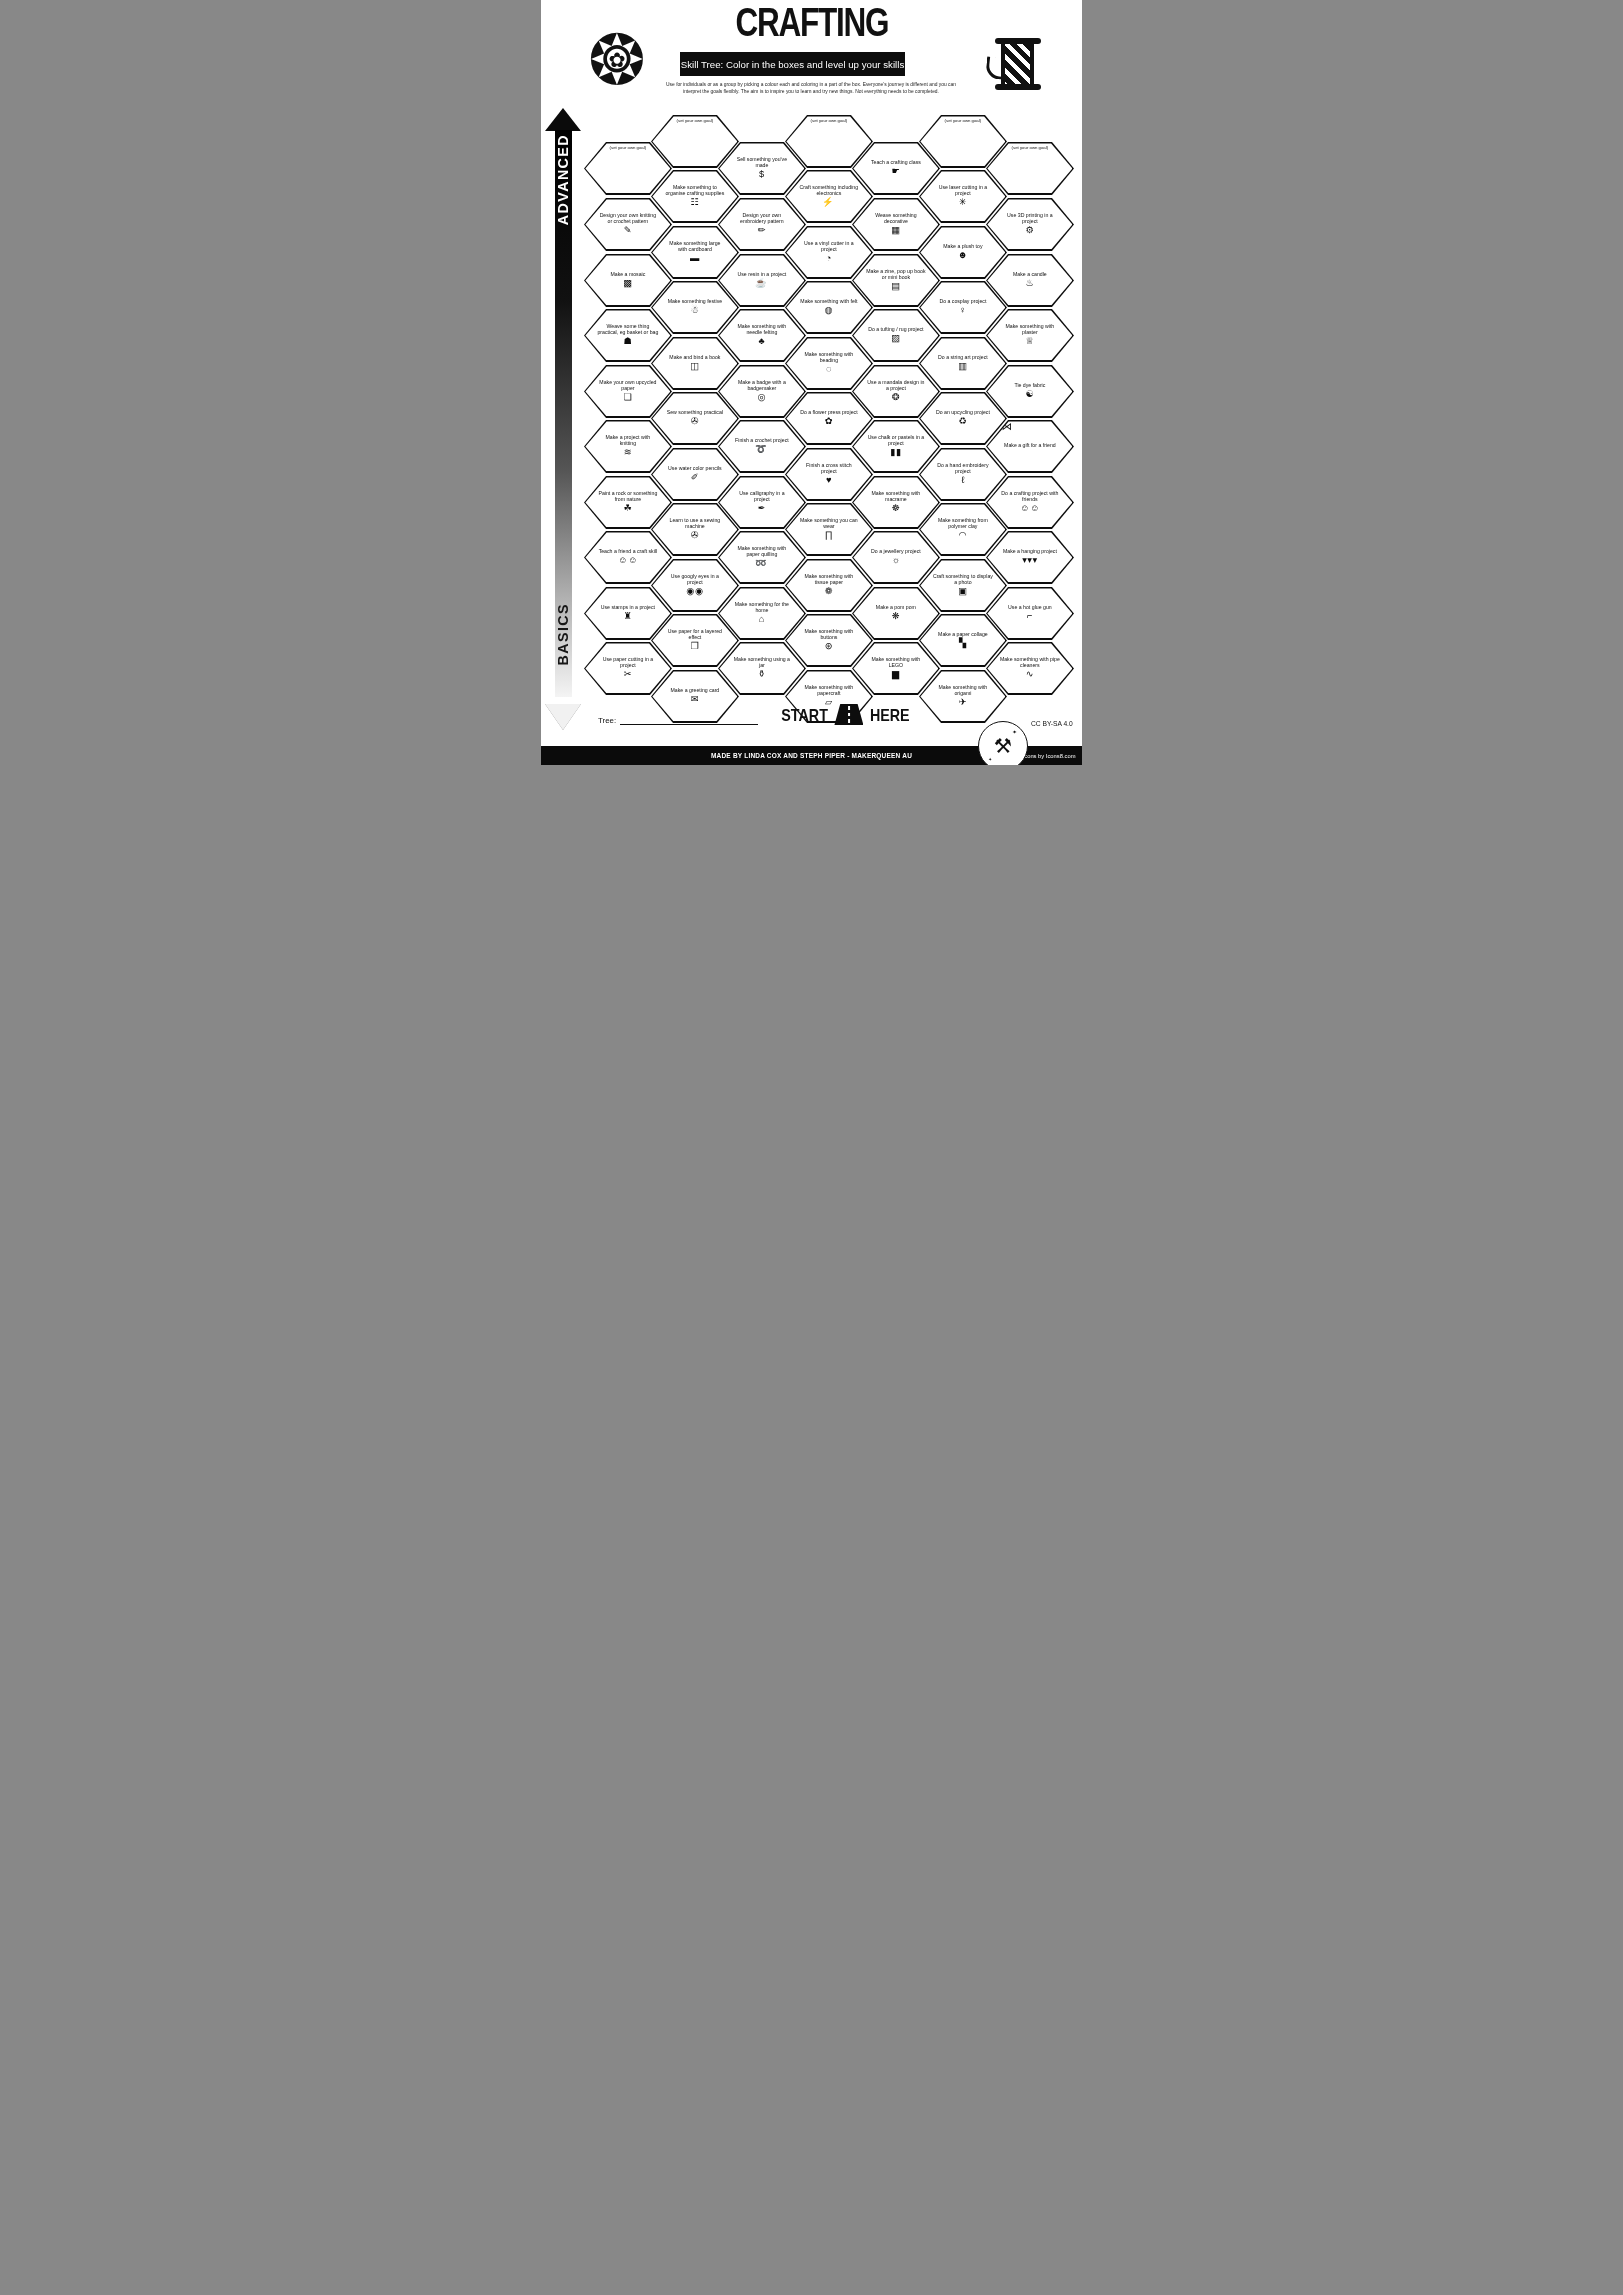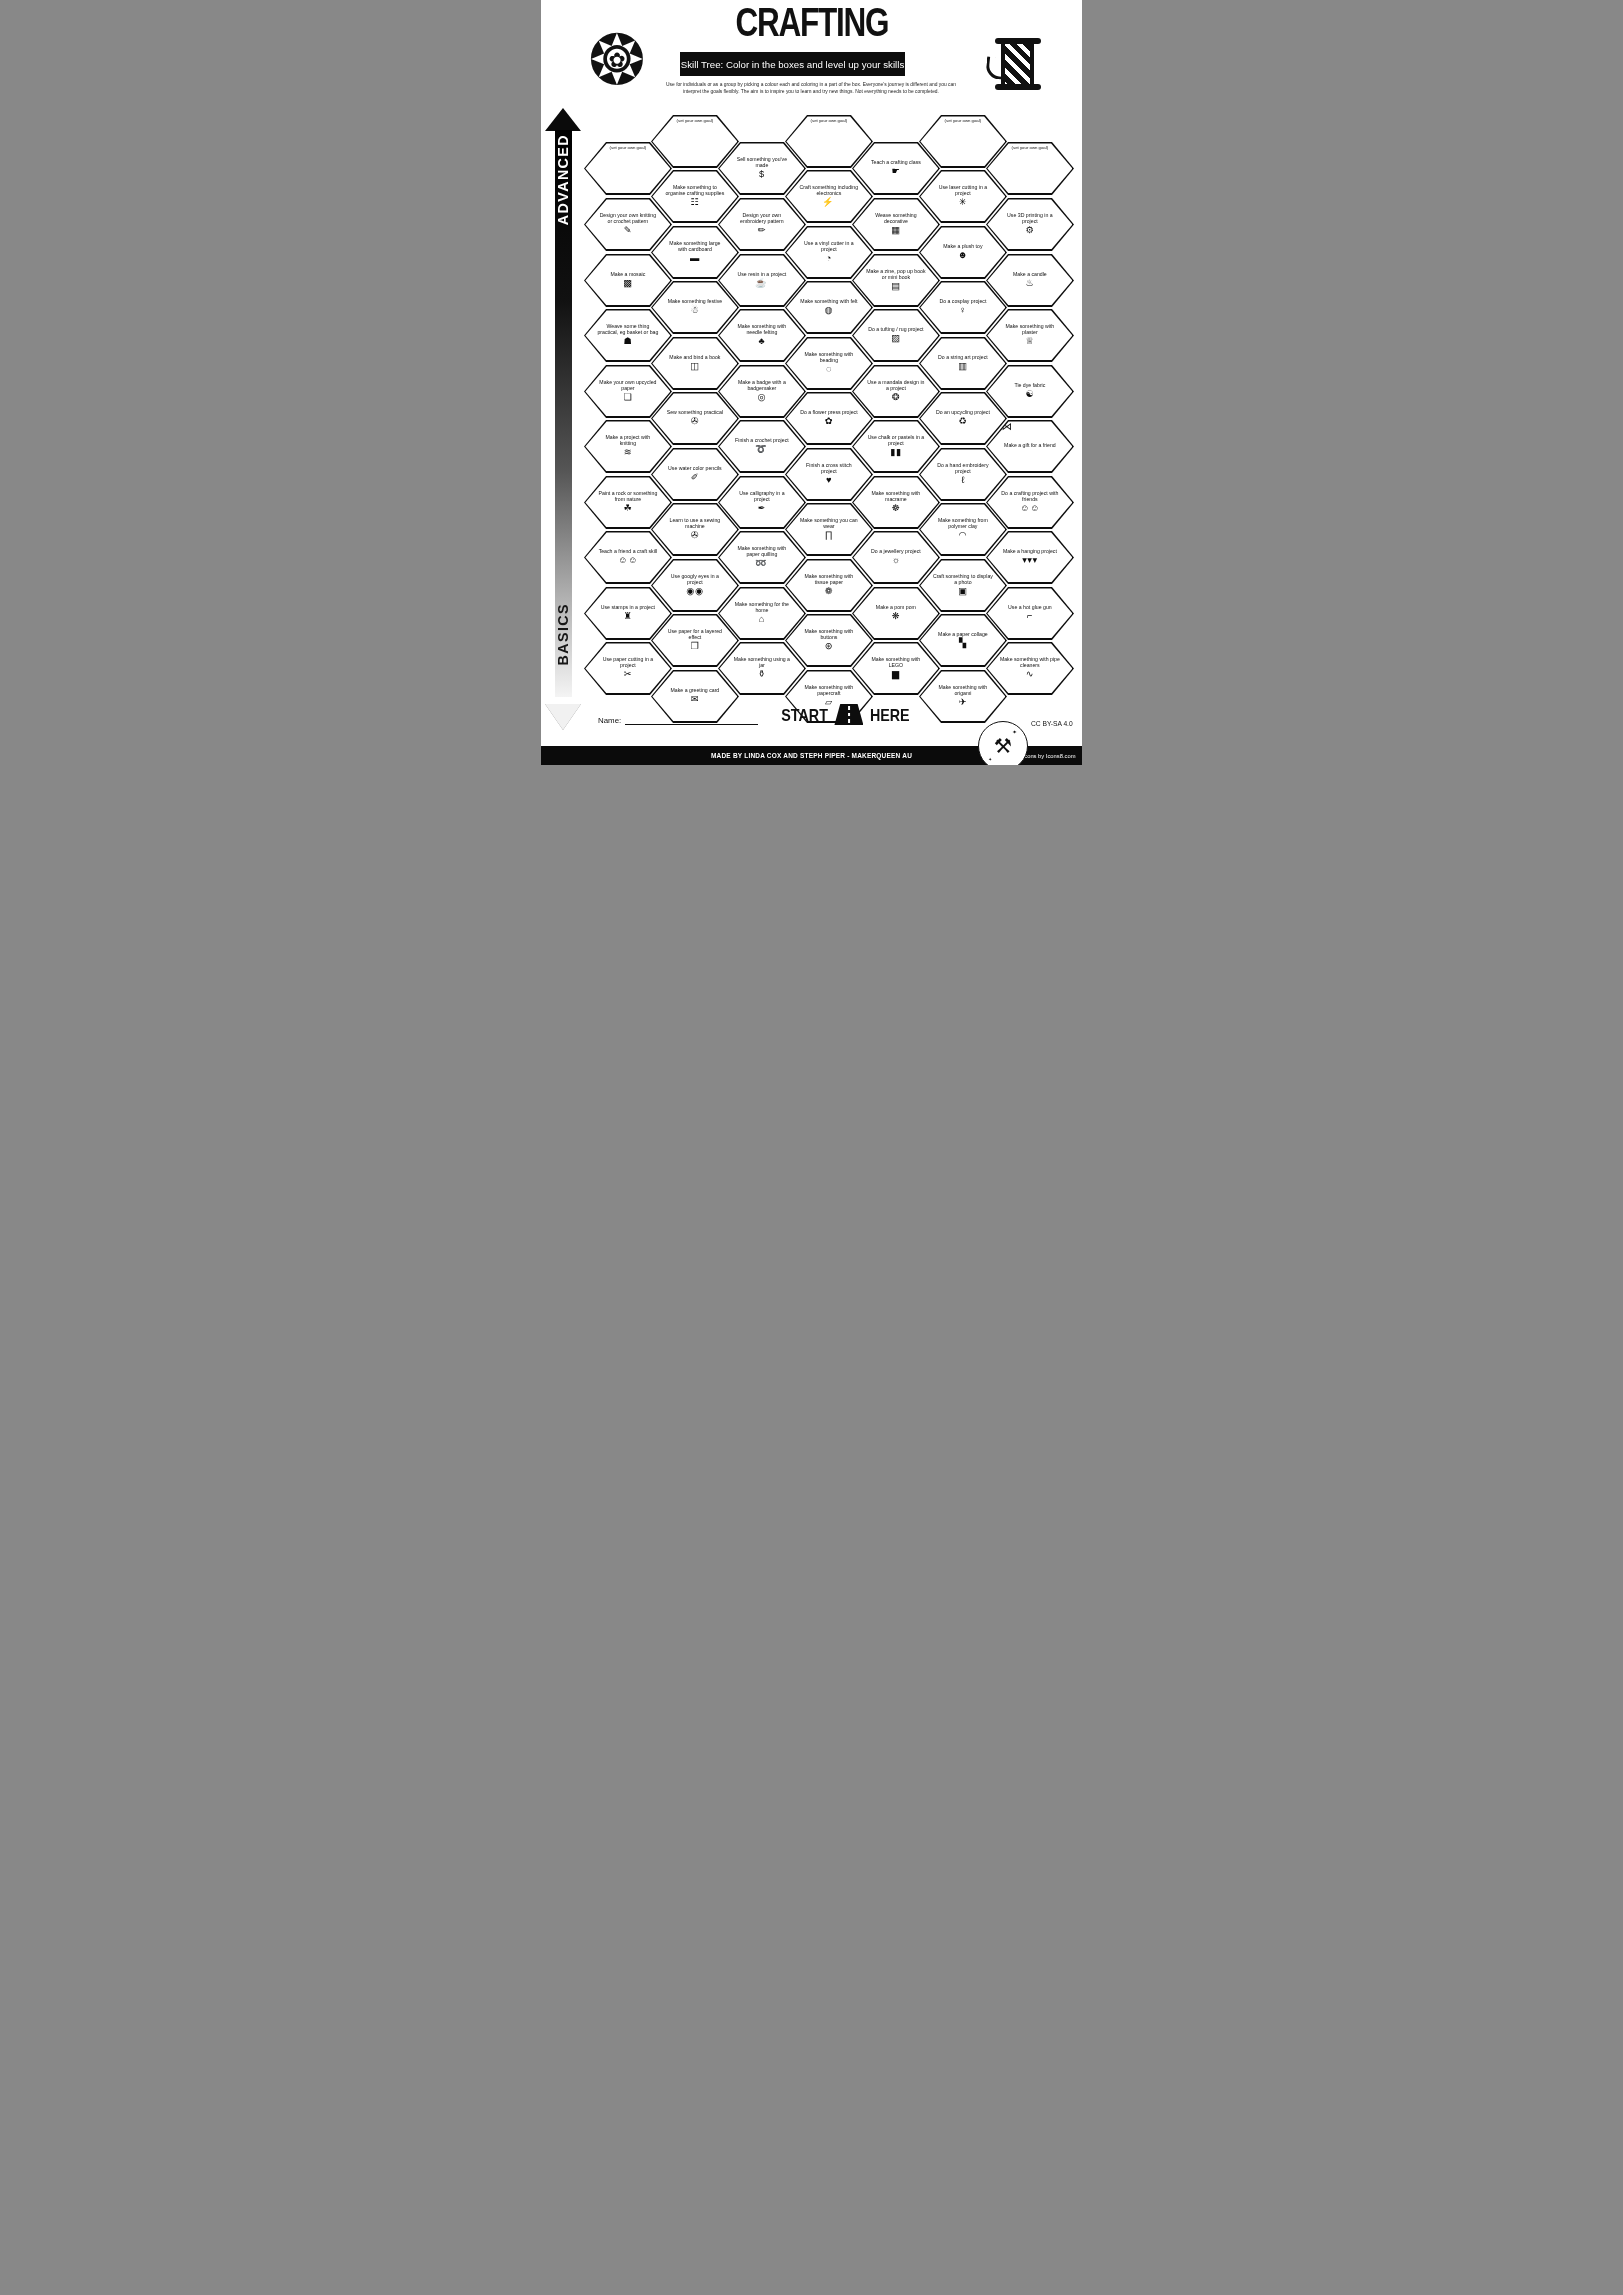--- a/index.html
+++ b/index.html
@@ -678,21 +678,21 @@
       </div>
     </div>
 
   <div class="start-row">
     <span class="start-word">START</span>
     <span class="road"></span>
     <span class="start-word">HERE</span>
   </div>
 
   <div class="name-row">
-    <span>Name:</span>
+    <span>Tree:</span>
     <span class="name-line"></span>
   </div>
 
   <div class="license">CC BY-SA 4.0</div>
 
   <div class="footer-bar">
     <div class="credit">MADE BY LINDA COX  AND STEPH PIPER  -  MAKERQUEEN AU</div>
     <div class="icons-credit">Icons by Icons8.com</div>
   </div>
 

